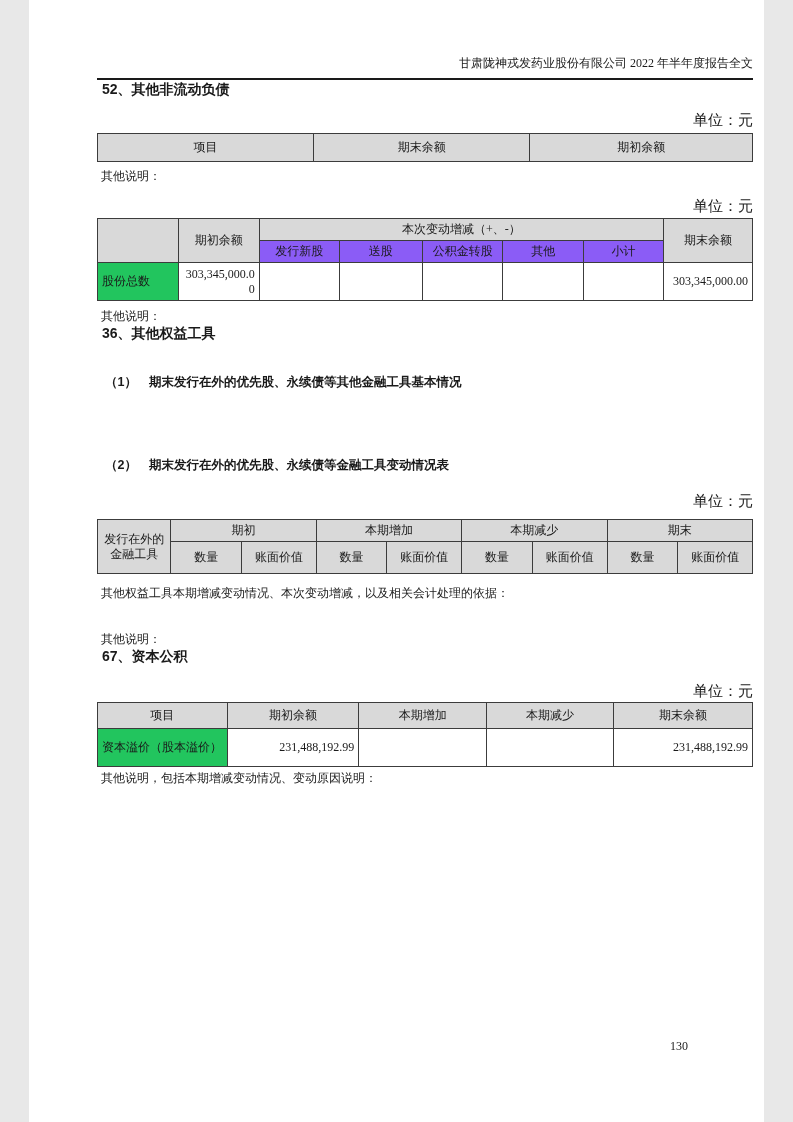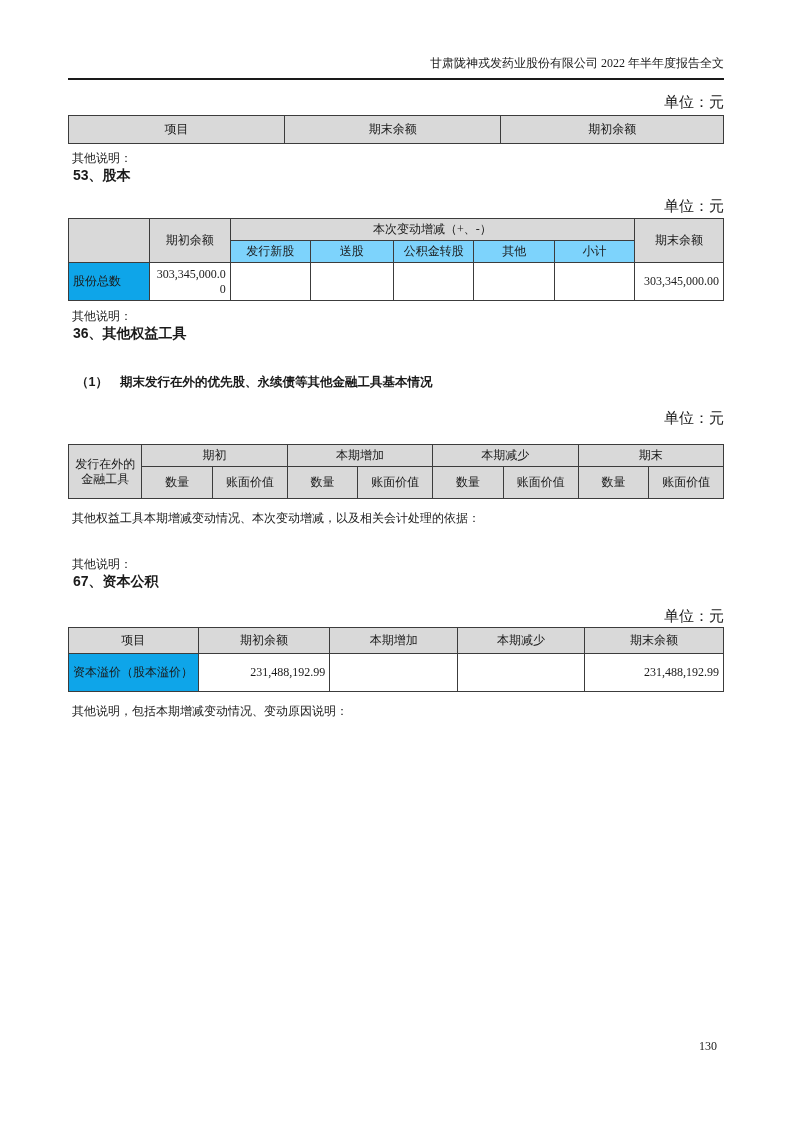--- a/index.html
+++ b/index.html
@@ -1,18 +1,18 @@
 <!DOCTYPE html>
 <html><head>
 <meta charset="utf-8">
 <style>
   html,body { margin:0; padding:0; background:#e8e8e8; }
   .page {
     position:relative;
-    width:793px; height:1122px;
+    width:735px; height:1122px;
     margin:0 auto;
     background:#ffffff;
     font-family:"Liberation Serif","DejaVu Serif",serif;
     color:#1a1a1a;
     overflow:hidden;
     box-sizing:border-box;
   }
   .content { margin:0 69px 0 68px; width:656px; }
 
   .doc-header {
@@ -61,80 +61,80 @@
   th, td {
     border:1px solid #3c3c3c;
     font-size:12px;
     font-weight:normal;
     line-height:15px;
     padding:2px 4px;
     box-sizing:border-box;
     overflow:hidden;
   }
   th { background:#d9d9d9; text-align:center; }
-  th.plain { background:#7dd3fc;margin-left:28px; }
-  td.rowlabel { background:#0ea5e9; text-align:left; }
+  th.plain { background:#8b5cf6;margin-left:28px; }
+  td.rowlabel { background:#22c55e; text-align:left; }
   td.num { text-align:right; word-break:break-all; font-family:"Liberation Serif","DejaVu Serif",serif; }
 
   .mt-h52   { margin-top:21px; }
   .mt-u52   { margin-top:15px; }
   .mt-t52   { margin-top:5px; }
   .mt-n52   { margin-top:7px; }
   .mt-h53   { margin-top:45px; }
   .mt-u53   { margin-top:15px; }
   .mt-t53   { margin-top:4px; }
   .mt-n53   { margin-top:8px; }
   .mt-h54   { margin-top:46px; }
   .mt-s1    { margin-top:32px; }
   .mt-s2    { margin-top:67px; }
   .mt-u54   { margin-top:21px; }
-  .mt-t54   { margin-top:18px;font-family:Liberation Serif, serif; }
+  .mt-t54   { margin-top:10px;font-family:Liberation Serif, serif; }
   .mt-cn54  { margin-top:12px; }
   .mt-n54   { margin-top:31px; }
   .mt-h55   { margin-top:46px; }
   .mt-u55   { margin-top:19px; }
   .mt-t55   { margin-top:3px; }
-  .mt-n55   { margin-top:12px; }
+  .mt-n55   { margin-top:4px; }
 
   .page-number {
     position:absolute;
     right:76px;
     top:1039px;
     font-size:12px;
     line-height:15px;
   }
 </style>
 </head>
 <body>
 
 <div class="page">
   <div class="content">
 
     <div class="doc-header">甘肃陇神戎发药业股份有限公司 2022 年半年度报告全文</div>
 
+    <h2 class="section mt-h52">52、其他非流动负债</h2>
     <div class="unit mt-u52">单位：元</div>
 
     <table class="mt-t52">
       <colgroup>
           <col style="width:33%">
           <col style="width:33%">
           <col style="width:34%">
         </colgroup>
       <tbody>
           <tr style="height:28px">
         <th>项目</th>
         <th>期末余额</th>
         <th>期初余额</th>
       </tr>
     </tbody>
       </table>
 
     <div class="note mt-n52">其他说明：</div>
 
-    <h2 class="section mt-h53">53、股本</h2>
     <div class="unit mt-u53">单位：元</div>
 
     <table class="mt-t53">
       <colgroup>
         <col style="width:12.3%">
           <col style="width:12.4%">
           <col style="width:12.2%">
           <col style="width:12.7%">
         <col style="width:12.3%">
           <col style="width:12.3%">
@@ -169,20 +169,23 @@
       </table>
 
     <div class="note mt-n53">其他说明：</div>
 
     <h2 class="section mt-h54">36、其他权益工具</h2>
 
     <div class="sub-heading mt-s1">
       <span class="sub-no">（1）</span><span>期末发行在外的优先股、永续债等其他金融工具基本情况</span>
     </div>
 
+    <div class="sub-heading mt-s2">
+      <span class="sub-no">（2）</span><span>期末发行在外的优先股、永续债等金融工具变动情况表</span>
+    </div>
 
     <div class="unit mt-u54">单位：元</div>
 
     <table class="mt-t54">
       <colgroup>
         <col style="width:11.2%">
         <col style="width:10.8%">
           <col style="width:11.4%">
         <col style="width:10.8%">
           <col style="width:11.4%">

